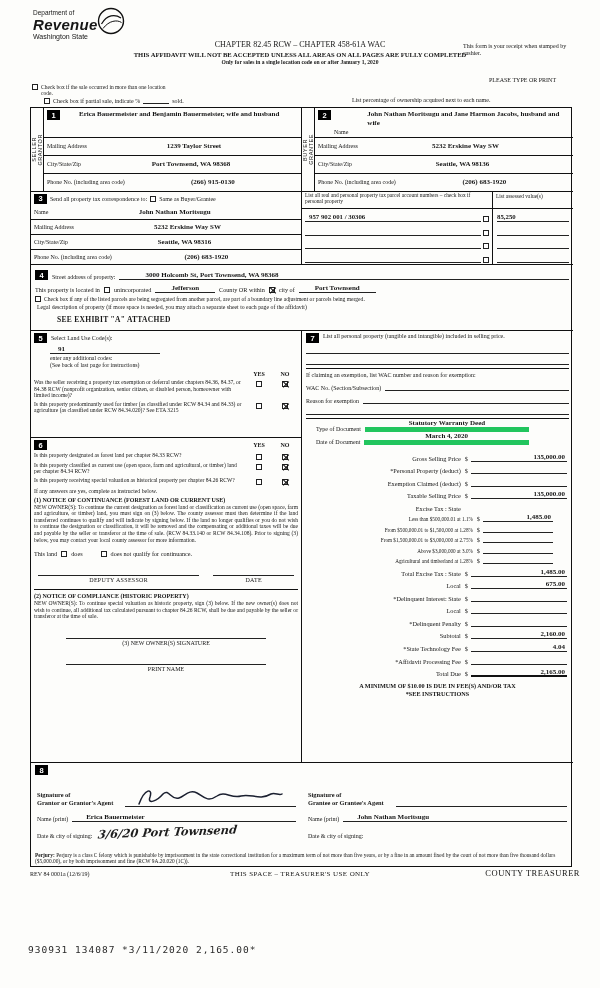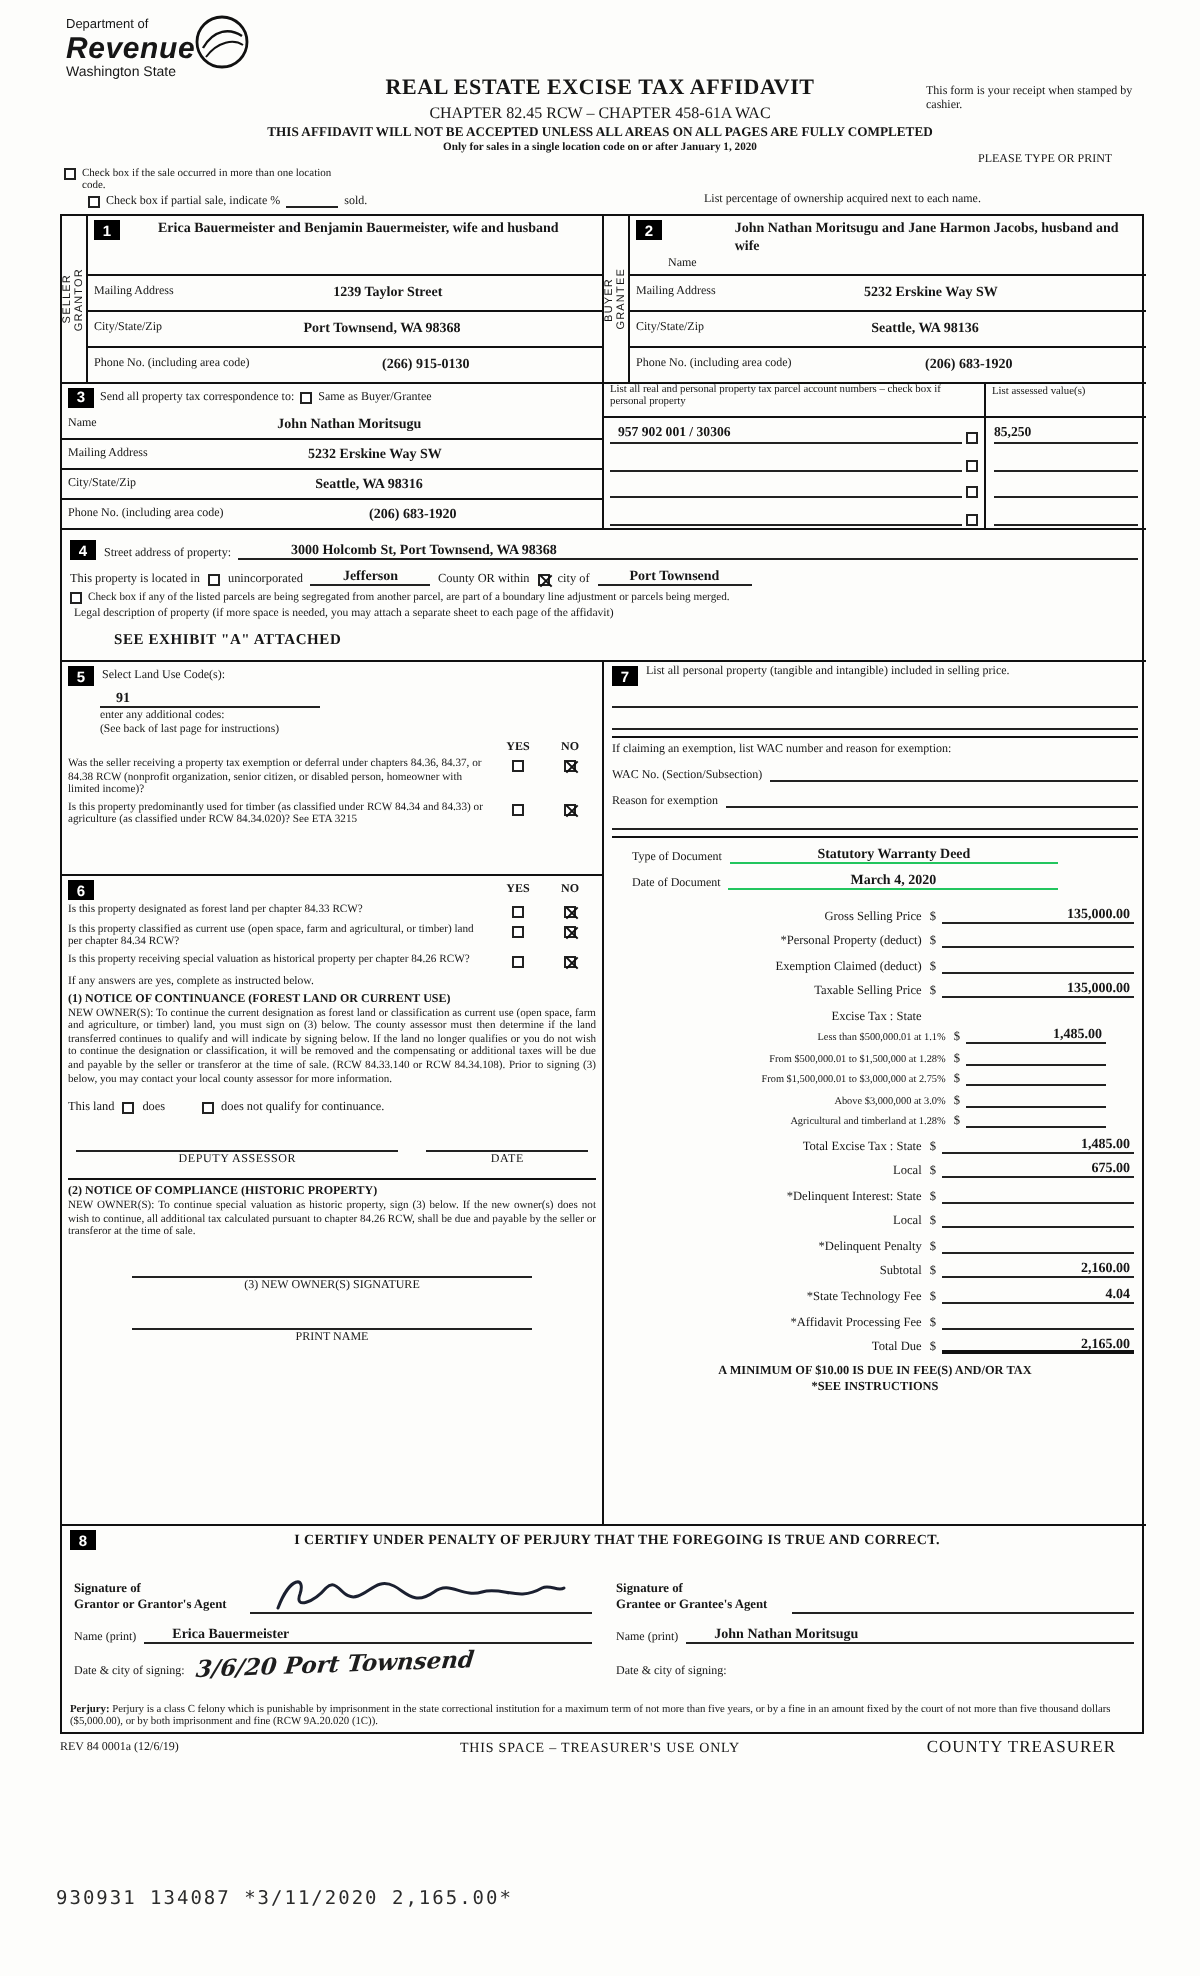--- a/index.html
+++ b/index.html
@@ -105,21 +105,21 @@
   
   .s7{flex:1;display:flex;flex-direction:column;padding:2px 4px 0 4px;}
   .s7head{display:flex;gap:4px;}
   .s7head .txt{flex:1;font-size:6px;line-height:1.2;}
   .blankline{border-bottom:1px solid #222;height:11px;}
   .hr{border-top:1px solid #111;margin-top:3px;}
   .s7ex{font-size:6px;margin-top:3px;}
   .wacrow{display:flex;align-items:flex-end;gap:4px;height:13px;}
   .wfill{flex:1;border-bottom:1px solid #222;height:8px;}
   .docrow{display:flex;align-items:flex-end;gap:4px;height:13px;padding-left:10px;}
-  .dfill{flex:1;border-bottom:1px solid #22c55e;text-align:center;font-size:7px;font-weight:bold;margin-right:40px;}
+  .dfill{flex:1;border-bottom:5px solid #22c55e;text-align:center;font-size:7px;font-weight:bold;margin-right:40px;}
   .money{margin-top:4px;}
   .mrow{display:flex;align-items:flex-end;height:12.6px;padding:0 2px;}
   .mrow.rate{height:10.4px;}
   .mlabel{margin-left:auto;font-size:6.3px;white-space:nowrap;}
   .rate .mlabel{font-size:5.2px;}
   .dollar{font-size:6.3px;margin:0 3px 0 4px;}
   .mline{width:96px;border-bottom:1px solid #222;text-align:right;height:9px;padding-right:2px;}
   .rate .mline{width:70px;margin-right:14px;}
   .mval{font-size:7px;font-weight:bold;}
   .mrow.noline .dollar,.mrow.noline .mline{visibility:hidden;}
@@ -136,41 +136,40 @@
   .sigline{flex:1;border-bottom:1px solid #222;position:relative;height:22px;}
   .sigsvg{position:absolute;left:10px;bottom:-4px;}
   .nrow{display:flex;align-items:flex-end;height:15px;gap:4px;}
   .nfill{flex:1;border-bottom:1px solid #222;text-align:left;padding-left:14px;font-size:7px;font-weight:bold;height:9px;}
   .drow{display:flex;align-items:flex-end;height:17px;gap:6px;}
   .hand{font-family:"DejaVu Serif",serif;font-style:italic;font-weight:bold;font-size:11.5px;transform:rotate(-2deg) skewX(-8deg);color:#1d1d1d;white-space:nowrap;}
   .perjury{position:absolute;left:0;top:743px;width:542px;padding:1px 4px;font-size:5.4px;line-height:1.2;}
   
   .rev{left:30px;top:871px;font-size:6px;}
   .tspace{left:0;top:870px;width:600px;text-align:center;font-size:7px;letter-spacing:.4px;}
-  .ctreas{left:418px;top:868px;width:140px;text-align:right;font-size:8.5px;letter-spacing:.5px;}
+  .ctreas{left:440px;top:868px;width:140px;text-align:right;font-size:8.5px;letter-spacing:.5px;}
   .stamp{left:28px;top:944px;font-family:"DejaVu Sans Mono",monospace;font-size:9.5px;letter-spacing:1px;color:#2a2a2a;}
 </style>
 </head>
 <body>
 
 <div class="page">
 
   <div class="abs logo">
     <div class="dept">Department of</div>
     <div class="rev">Revenue</div>
     <div class="state">Washington State</div>
   </div>
   <svg class="abs logomark" width="30" height="30" viewBox="0 0 30 30">
     <circle cx="15" cy="15" r="12.5" fill="none" stroke="#111" stroke-width="1.4"></circle>
     <path d="M5.5,18 C11,8.5 19,8 25,12" fill="none" stroke="#111" stroke-width="1.2"></path>
     <path d="M7,22.5 C13,14.5 21,13.5 25.5,16.5" fill="none" stroke="#111" stroke-width="1"></path>
   </svg>
 
   <div class="abs titleblock">
-    <div class="t1">REAL ESTATE EXCISE TAX AFFIDAVIT</div>
     <div class="t2">CHAPTER 82.45 RCW – CHAPTER 458-61A WAC</div>
     <div class="t3">THIS AFFIDAVIT WILL NOT BE ACCEPTED UNLESS ALL AREAS ON ALL PAGES ARE FULLY COMPLETED</div>
     <div class="t4">Only for sales in a single location code on or after January 1, 2020</div>
   </div>
 
   <div class="abs receipt">This form is your receipt when stamped by cashier.</div>
   <div class="abs typeprint">PLEASE TYPE OR PRINT</div>
 
   <div class="abs chk1">
     <span class="cb"></span>
@@ -543,21 +542,20 @@
         <div class="minnote">
           <div>A MINIMUM OF $10.00 IS DUE IN FEE(S) AND/OR TAX</div>
           <div>*SEE INSTRUCTIONS</div>
         </div>
       </div>
     </div>
 
     <div class="rowE">
       <div class="certline">
         <span class="secnum">8</span>
-        <span class="cert">I CERTIFY UNDER PENALTY OF PERJURY THAT THE FOREGOING IS TRUE AND CORRECT.</span>
       </div>
       <div class="sigcols">
         <div class="sigcol">
           <div class="sigarea">
             <div class="slabel" style="width:88px;">
               <div>Signature of</div>
               <div>Grantor or Grantor's Agent</div>
             </div>
             <div class="sigline">
               <svg class="sigsvg" width="150" height="26" viewBox="0 0 150 26">

